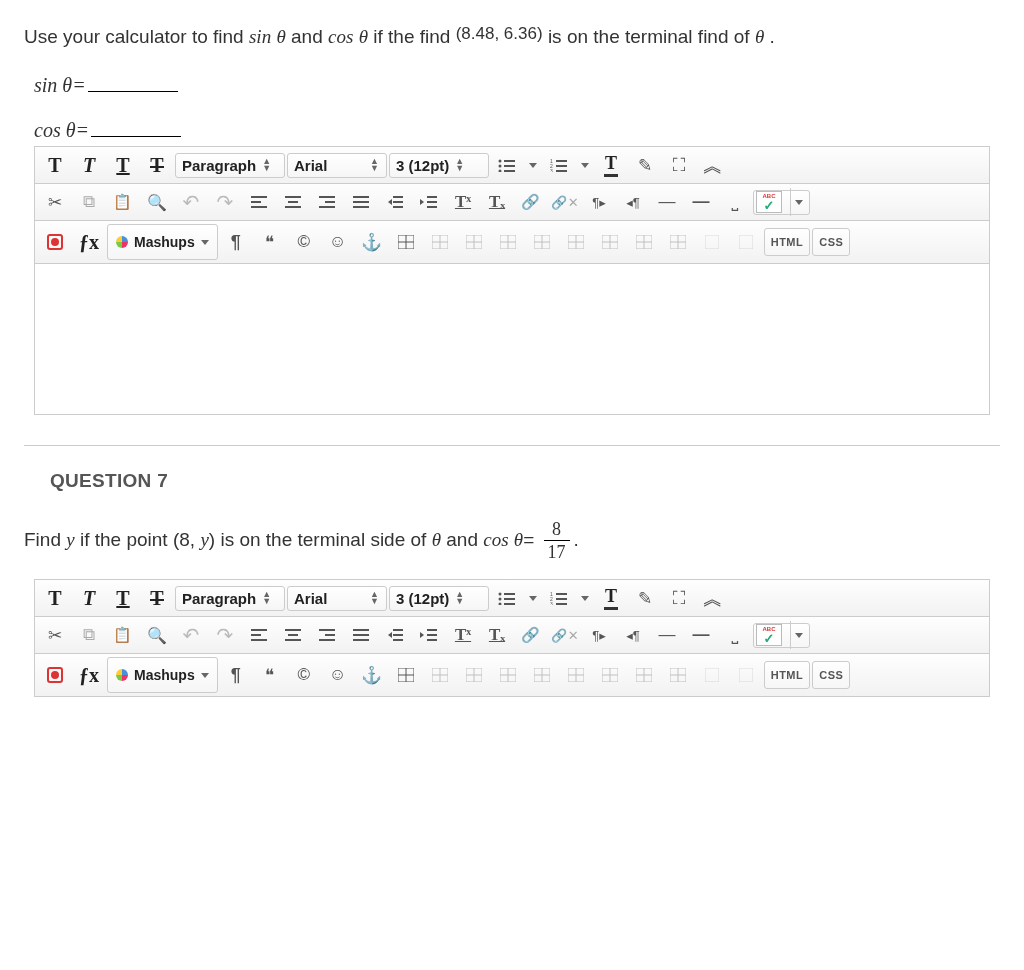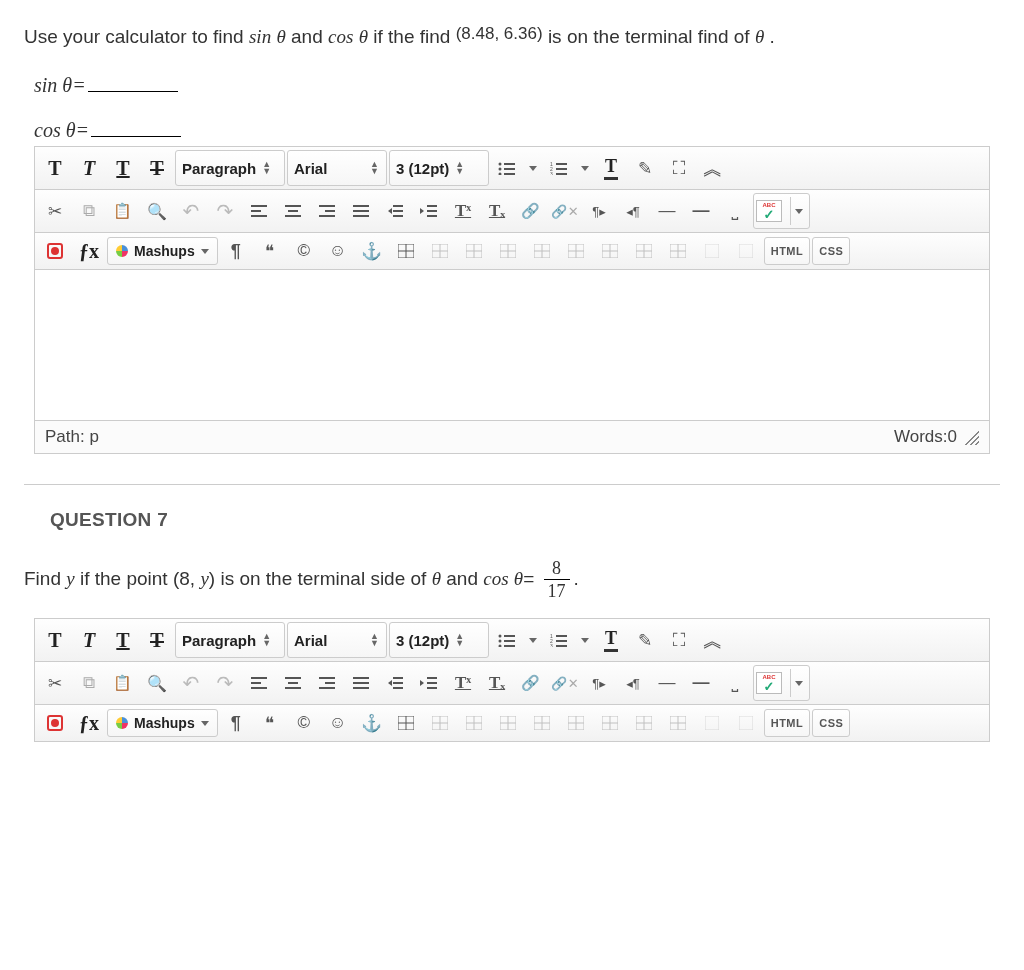--- a/index.html
+++ b/index.html
@@ -64,21 +64,21 @@
     color: #555;
     background: transparent;
     cursor: pointer;
   }
   .tbtn.bold { font-family: "Times New Roman", serif; font-weight: bold; font-size: 20px; color:#222;}
   .tbtn.u { text-decoration: underline; font-family: "Times New Roman", serif; font-weight: bold; font-size:20px; color:#222;}
   .tbtn.strike { font-family: "Times New Roman", serif; font-weight: bold; font-size:20px; color:#222; position:relative;}
   .tbtn.strike::after { content:""; position:absolute; left:8px; right:8px; top:52%; border-top:2px solid #222;}
   .tbtn svg { display:block; }
   .select-like {
-    height: 36px;
+    height: 25px;
     border: 1px solid #ccc;
     border-radius: 3px;
     background: linear-gradient(#fff,#f6f6f6);
     padding: 0 6px;
     font-size: 15px;
     font-weight: bold;
     color: #222;
     display: inline-flex;
     align-items: center;
     gap: 6px;
@@ -122,21 +122,21 @@
     margin: 28px 0 24px 0;
   }
   .q-heading {
     font-weight: bold;
     font-size: 19px;
     color: #555;
     margin: 0 0 28px 26px;
     letter-spacing: 0.3px;
   }
   .mashups-btn {
-    height: 28px;
+    height: 36px;
     border: 1px solid #ccc;
     border-radius: 3px;
     background: linear-gradient(#fff,#f6f6f6);
     padding: 0 8px;
     font-size: 14px;
     font-weight: bold;
     color: #222;
     display: inline-flex;
     align-items: center;
     gap: 6px;
@@ -408,27 +408,20 @@
       </div>
     <div class="tbtn" style="opacity:.4;">
         <svg width="14" height="14">
           <rect width="14" height="14" fill="none" stroke="#aaa"></rect>
         </svg>
       </div>
     <div class="text-btn">HTML</div>
     <div class="text-btn">CSS</div>
   </div>
   <div class="editor-area" contenteditable="true" style=""></div>
-  <div class="editor-footer">
-    <span>Path: p</span>
-    <span style="display:flex;align-items:center;">
-      <span>Words:0</span>
-      <span class="resize-handle"></span>
-    </span>
-  </div>
 </div>
 
 <hr class="qsep">
 
 <div class="q-heading">QUESTION 7</div>
 
 <div class="prompt-text">
   <span>Find </span><span class="math-italic">y</span><span> if the point (8, </span><span class="math-italic">y</span><span>) is on the terminal side of </span><span class="theta">θ</span><span> and </span>
   <span class="math-italic">cos</span>
   <span class="theta">θ</span><span>=</span>

